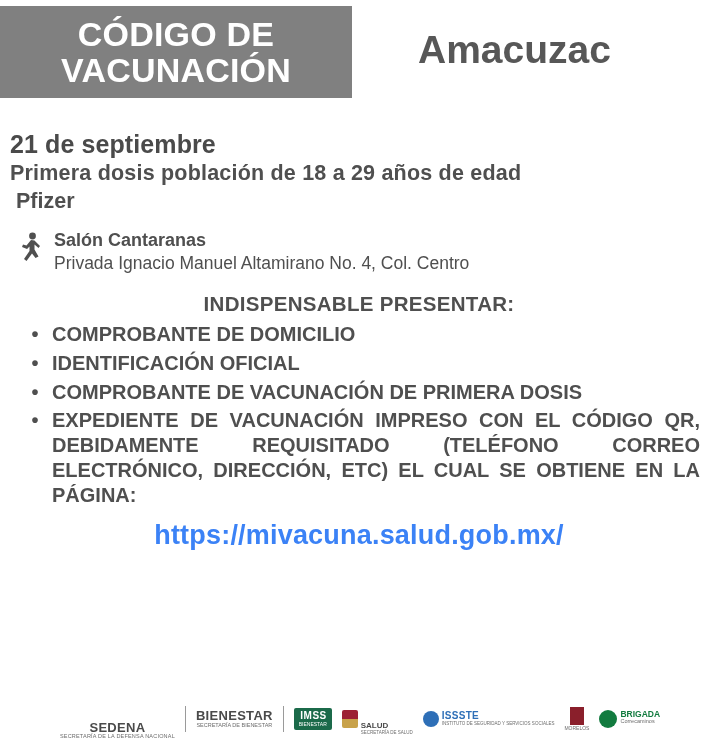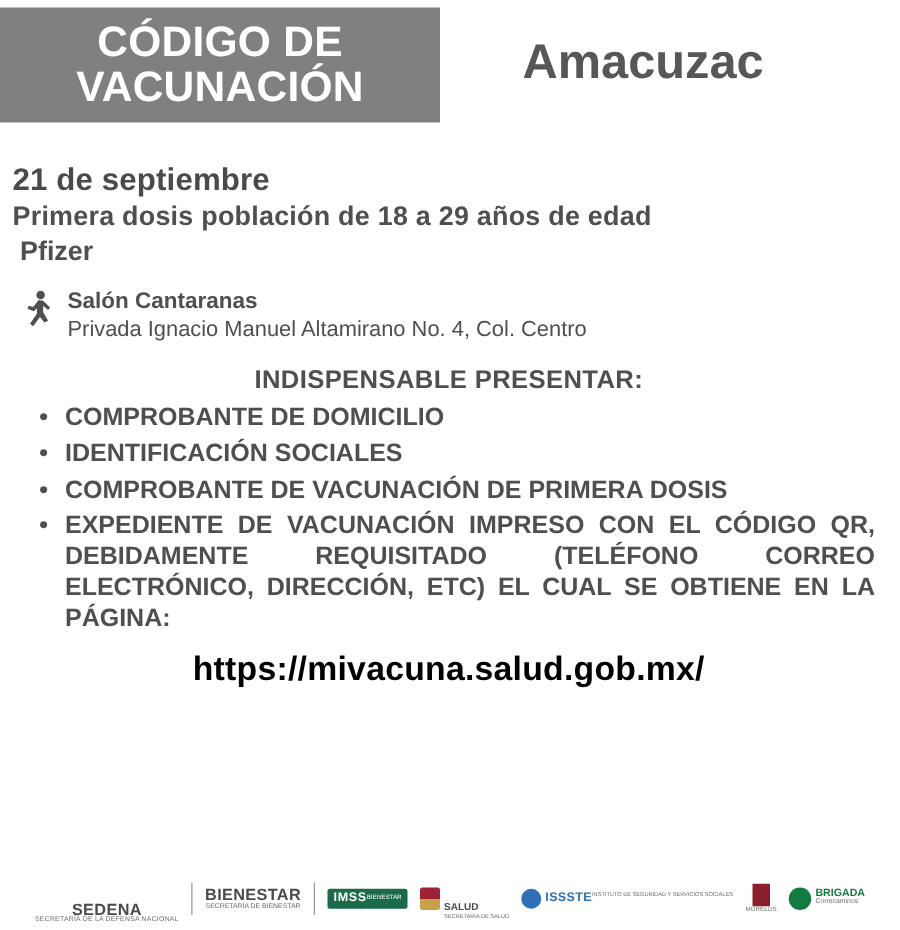--- a/index.html
+++ b/index.html
@@ -152,21 +152,21 @@
     text-align: justify;
   }
   .req-text.nojustify {
     text-align: left;
   }
 
   .url {
     text-align: center;
     font-size: 27px;
     font-weight: bold;
-    color: #000000;
+    color: #3b82f6;
     margin-top: 12px;
     letter-spacing: 0.2px;
   }
 
   
   .footer {
     position: absolute;
     left: 0;
     bottom: 8px;
     width: 720px;
@@ -212,21 +212,22 @@
     font-size: 13px;
     font-weight: bold;
     color: #4a4a4a;
     letter-spacing: 0.3px;
   }
   .logo-bienestar .l-sub {
     font-size: 5.5px;
     color: #6d6d6d;
   }
   .logo-imss {
-    align-items: center;
+    flex-direction: column;
+    align-items: flex-end;
     background: #1b6a4a;
     color: #ffffff;
     padding: 3px 5px;
     border-radius: 2px;
   }
   .logo-imss .l-main {
     font-size: 10px;
     font-weight: bold;
     letter-spacing: 0.5px;
   }
@@ -347,21 +348,21 @@
 
     <div class="req">
       <div class="req-title">INDISPENSABLE PRESENTAR:</div>
 
       <div class="req-item">
         <span class="req-bullet">•</span>
         <span class="req-text nojustify">COMPROBANTE DE DOMICILIO</span>
       </div>
       <div class="req-item">
         <span class="req-bullet">•</span>
-        <span class="req-text nojustify">IDENTIFICACIÓN SOCIALES</span>
+        <span class="req-text nojustify">IDENTIFICACIÓN OFICIAL</span>
       </div>
       <div class="req-item">
         <span class="req-bullet">•</span>
         <span class="req-text nojustify">COMPROBANTE DE VACUNACIÓN DE PRIMERA DOSIS</span>
       </div>
       <div class="req-item">
         <span class="req-bullet">•</span>
         <span class="req-text">EXPEDIENTE DE VACUNACIÓN IMPRESO CON EL CÓDIGO QR, DEBIDAMENTE REQUISITADO (TELÉFONO CORREO ELECTRÓNICO, DIRECCIÓN,  ETC)  EL CUAL SE OBTIENE EN LA PÁGINA:</span>
       </div>
 
@@ -393,21 +394,21 @@
     <div class="logo logo-salud">
       <span class="salud-mark"></span>
       <span style="display:flex;flex-direction:column;margin-top:20px;">
         <span class="l-main">SALUD</span>
         <span class="l-sub">SECRETARÍA DE SALUD</span>
       </span>
     </div>
 
     <div class="logo logo-issste">
       <span class="issste-mark"></span>
-      <span style="display:flex;flex-direction:row;">
+      <span style="display:flex;flex-direction:column;">
         <span class="l-main">ISSSTE</span>
         <span class="l-sub">INSTITUTO DE SEGURIDAD Y SERVICIOS SOCIALES</span>
       </span>
     </div>
 
     <div class="logo logo-morelos">
       <span class="morelos-mark"></span>
       <span class="l-sub">MORELOS</span>
     </div>
 

